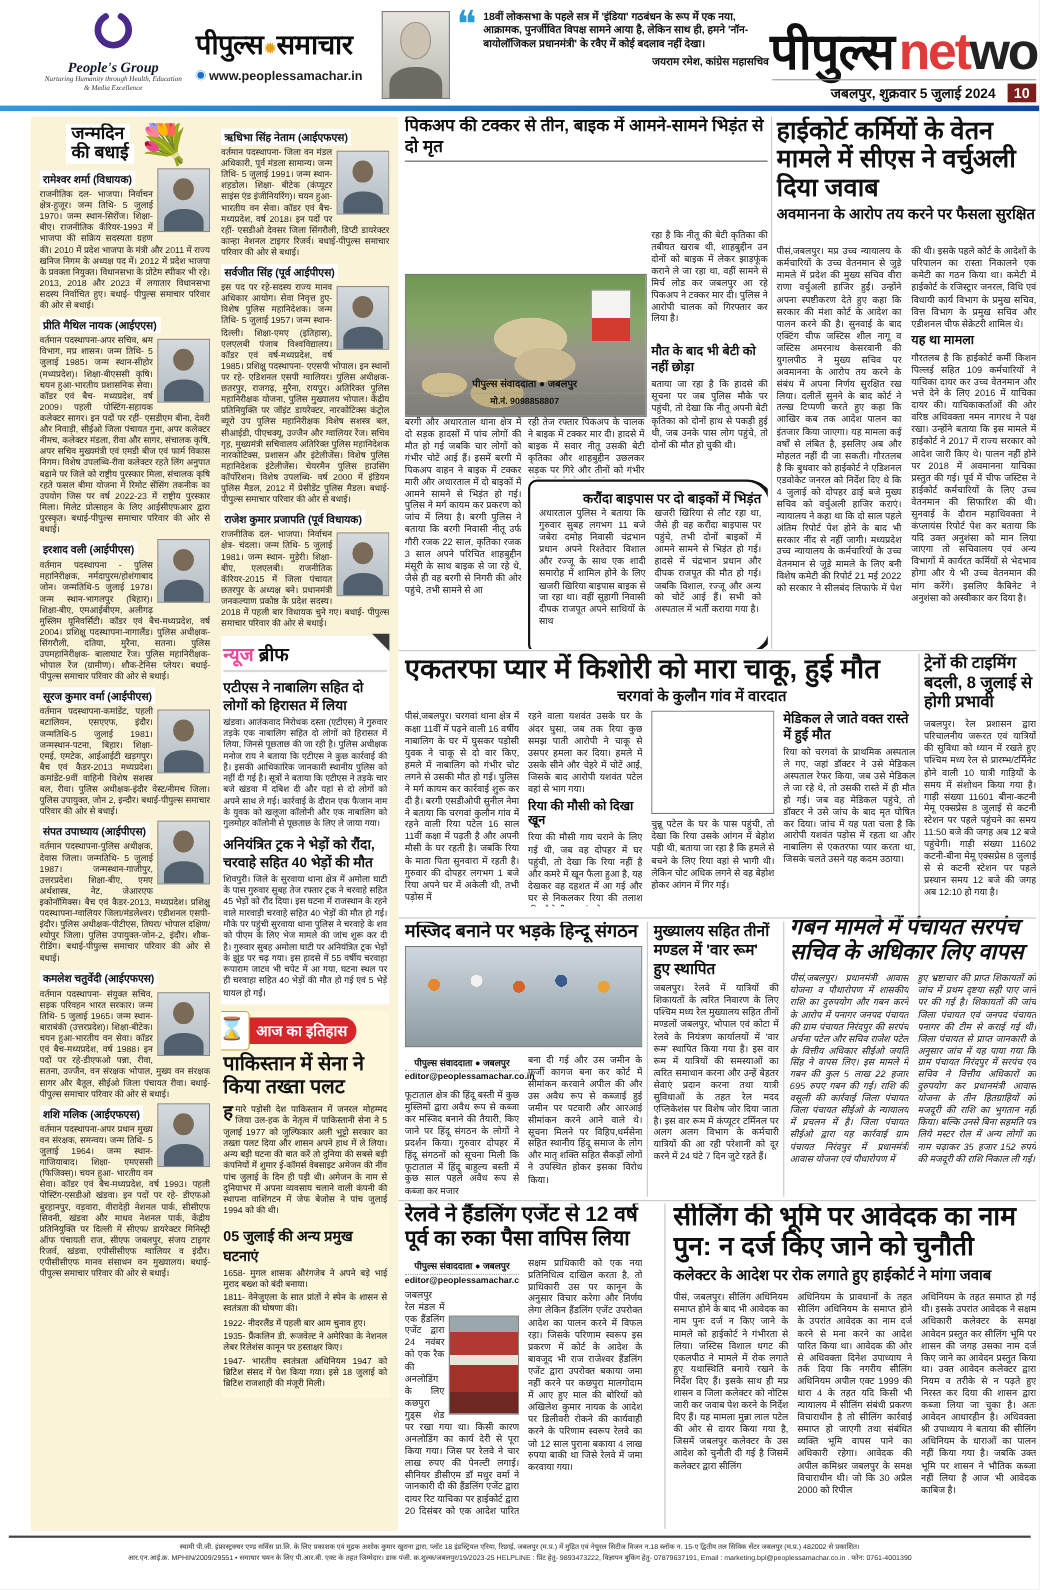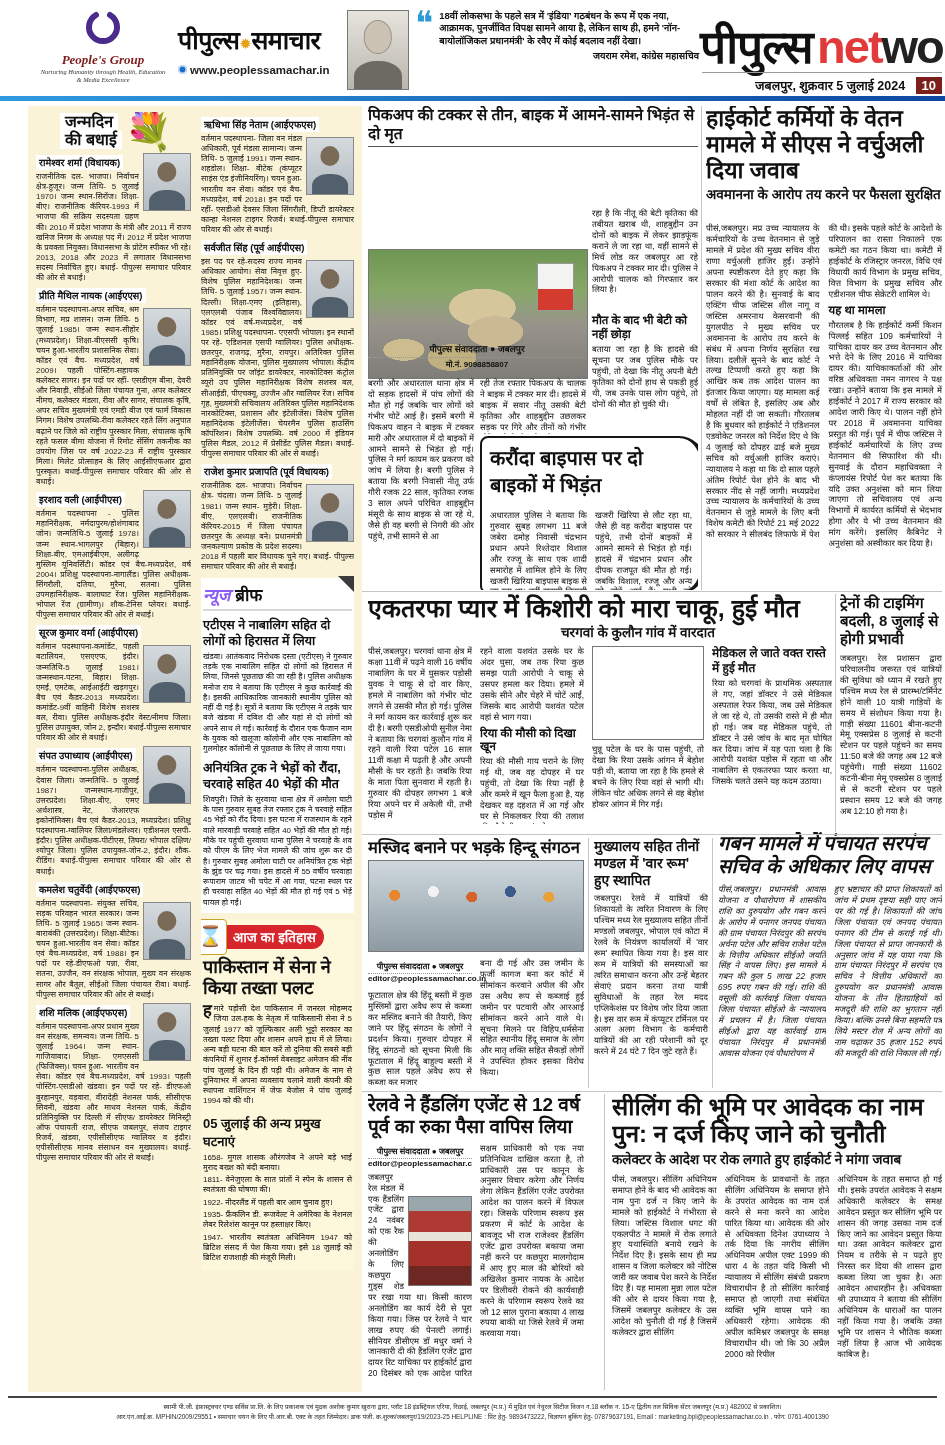--- a/index.html
+++ b/index.html
@@ -5,21 +5,21 @@
   html,body{margin:0;padding:0;background:#e8e8e8;}
   .page{position:relative;width:945px;height:1445px;background:#ffffff;overflow:hidden;
         font-family:"Liberation Sans","DejaVu Sans",sans-serif;color:#111;}
   .abs{position:absolute;}
   .rule{position:absolute;background:#c6c6c6;}
   p{margin:0;}
   h1,h2,h3,h4{margin:0;font-weight:bold;}
 
   
   .pg-script{font-family:"Liberation Serif","DejaVu Serif",serif;font-style:italic;font-weight:bold;
-             color:#7f1d1d;font-size:13px;}
+             color:#0f172a;font-size:13px;}
   .pg-tag{font-family:"Liberation Serif","DejaVu Serif",serif;font-style:italic;font-size:6.5px;color:#333;line-height:1.25;}
   .paper-logo{font-size:25px;font-weight:bold;letter-spacing:-.5px;color:#0d0d0d;}
   .paper-star{color:#e8a014;font-size:15px;}
   .site{font-size:11.5px;font-weight:bold;color:#222;}
   .globe{display:inline-block;width:9px;height:9px;border-radius:50%;background:#1a6fc4;
          box-shadow:inset 0 0 0 1.5px #d6e9ff;vertical-align:middle;margin-right:3px;}
   .quote-mark{color:#2b9bd7;font-size:34px;line-height:.8;font-family:"DejaVu Serif",serif;}
   .quote-text{font-size:9.5px;font-weight:bold;line-height:1.3;color:#111;}
   .quote-auth{font-size:9.5px;font-weight:bold;text-align:right;margin-top:2px;}
   .nb-hi{font-size:46px;font-weight:900;letter-spacing:-1px;color:#101010;}
@@ -37,21 +37,21 @@
   .bname{font-weight:bold;font-size:9.6px;background:#fff;display:inline-block;padding:1px 3px;margin:5px 0 2px;}
   .bbody{font-size:7.9px;line-height:1.28;text-align:justify;color:#1a1a1a;}
   .portrait{float:right;width:46px;height:56px;margin:3px 0 3px 4px;border:1px solid #8a8a8a;
             background:linear-gradient(180deg,#d5dade 0%,#b3bcc2 100%);position:relative;overflow:hidden;}
   .portrait::before{content:"";position:absolute;top:14%;left:50%;transform:translateX(-50%);
             width:42%;height:36%;border-radius:50%;background:#7a6a58;}
   .portrait::after{content:"";position:absolute;bottom:-8%;left:50%;transform:translateX(-50%);
             width:78%;height:44%;border-radius:46% 46% 0 0;background:#52606e;}
   .whitebox{background:#fff;padding:5px 6px;margin:6px -4px 6px -4px;position:relative;}
   .nbTitle{font-size:17px;font-weight:bold;border-bottom:2px solid #d8d8d8;padding-bottom:3px;margin-bottom:4px;}
-  .nbRed{color:#8b5cf6;font-style:italic;}　.nbBlue{color:#1a56a8;}
+  .nbRed{color:#ec4899;}　.nbBlue{color:#1a56a8;}
   .nbHead{font-size:12.5px;font-weight:bold;line-height:1.22;margin:7px 0 3px;}
   .nbBody{font-size:7.9px;line-height:1.3;text-align:justify;}
   .histbox{background:#fdf7dc;border-radius:8px;padding:6px;margin:4px -4px 0 -4px;}
   .histbanner{background:#d6252b;color:#fff;font-weight:bold;font-size:13.5px;border-radius:4px 14px 14px 4px;
               padding:3px 8px 3px 30px;position:relative;display:block;width:max-content;max-width:100%;}
   .hourglass{position:absolute;left:-8px;top:-6px;width:30px;height:34px;background:#fff;border:1px solid #c9a227;
              border-radius:4px;text-align:center;font-size:20px;line-height:32px;color:#b8860b;}
   .histHead{font-size:18px;line-height:1.2;margin:8px 0 4px;}
   .histBody{font-size:7.9px;line-height:1.3;text-align:justify;}
   .histBody::first-letter{font-size:2.1em;font-weight:bold;float:left;line-height:.9;padding-right:2px;}
@@ -68,21 +68,21 @@
   .hl-sm{font-size:15px;line-height:1.2;}
   .subhead{font-size:13.5px;font-weight:bold;line-height:1.2;}
   .body{font-size:8.4px;line-height:1.3;text-align:justify;color:#141414;}
   .byline{font-size:9px;font-weight:bold;text-align:center;border-bottom:1px dotted #999;padding:2px 0;}
   .bymail{font-size:8px;font-weight:bold;text-align:center;}
   .cols{display:flex;gap:8px;}
   .col{flex:1;overflow:hidden;}
   .twocol{column-count:2;column-gap:9px;}
   .inhead{font-size:11.5px;font-weight:bold;margin:4px 0 2px;line-height:1.2;}
   .kbox{border:2px solid #161616;border-right-width:5px;border-radius:8px 26px 26px 8px;padding:6px 8px;background:#fff;}
-  .kbox h3{text-align:left;font-size:20px;margin-bottom:12px;}
+  .kbox h3{text-align:right;font-size:12px;margin-bottom:0;}
 
   
   .photo{border:1px solid #777;overflow:hidden;}
   .ph-accident{background:
       radial-gradient(ellipse 34px 18px at 16% 78%, #cdbd8e 0 60%, transparent 61%),
       radial-gradient(ellipse 40px 22px at 38% 84%, #c1b07f 0 60%, transparent 61%),
       radial-gradient(ellipse 46px 26px at 58% 64%, #cab992 0 60%, transparent 61%),
       radial-gradient(ellipse 60px 34px at 52% 45%, #d6c69b 0 55%, transparent 56%),
       linear-gradient(180deg,#6f9653 0%,#87a868 32%,#98948b 58%,#7f7d78 100%);position:relative;}
   .ph-accident::after{content:"";position:absolute;right:6%;top:10%;width:16%;height:36%;

